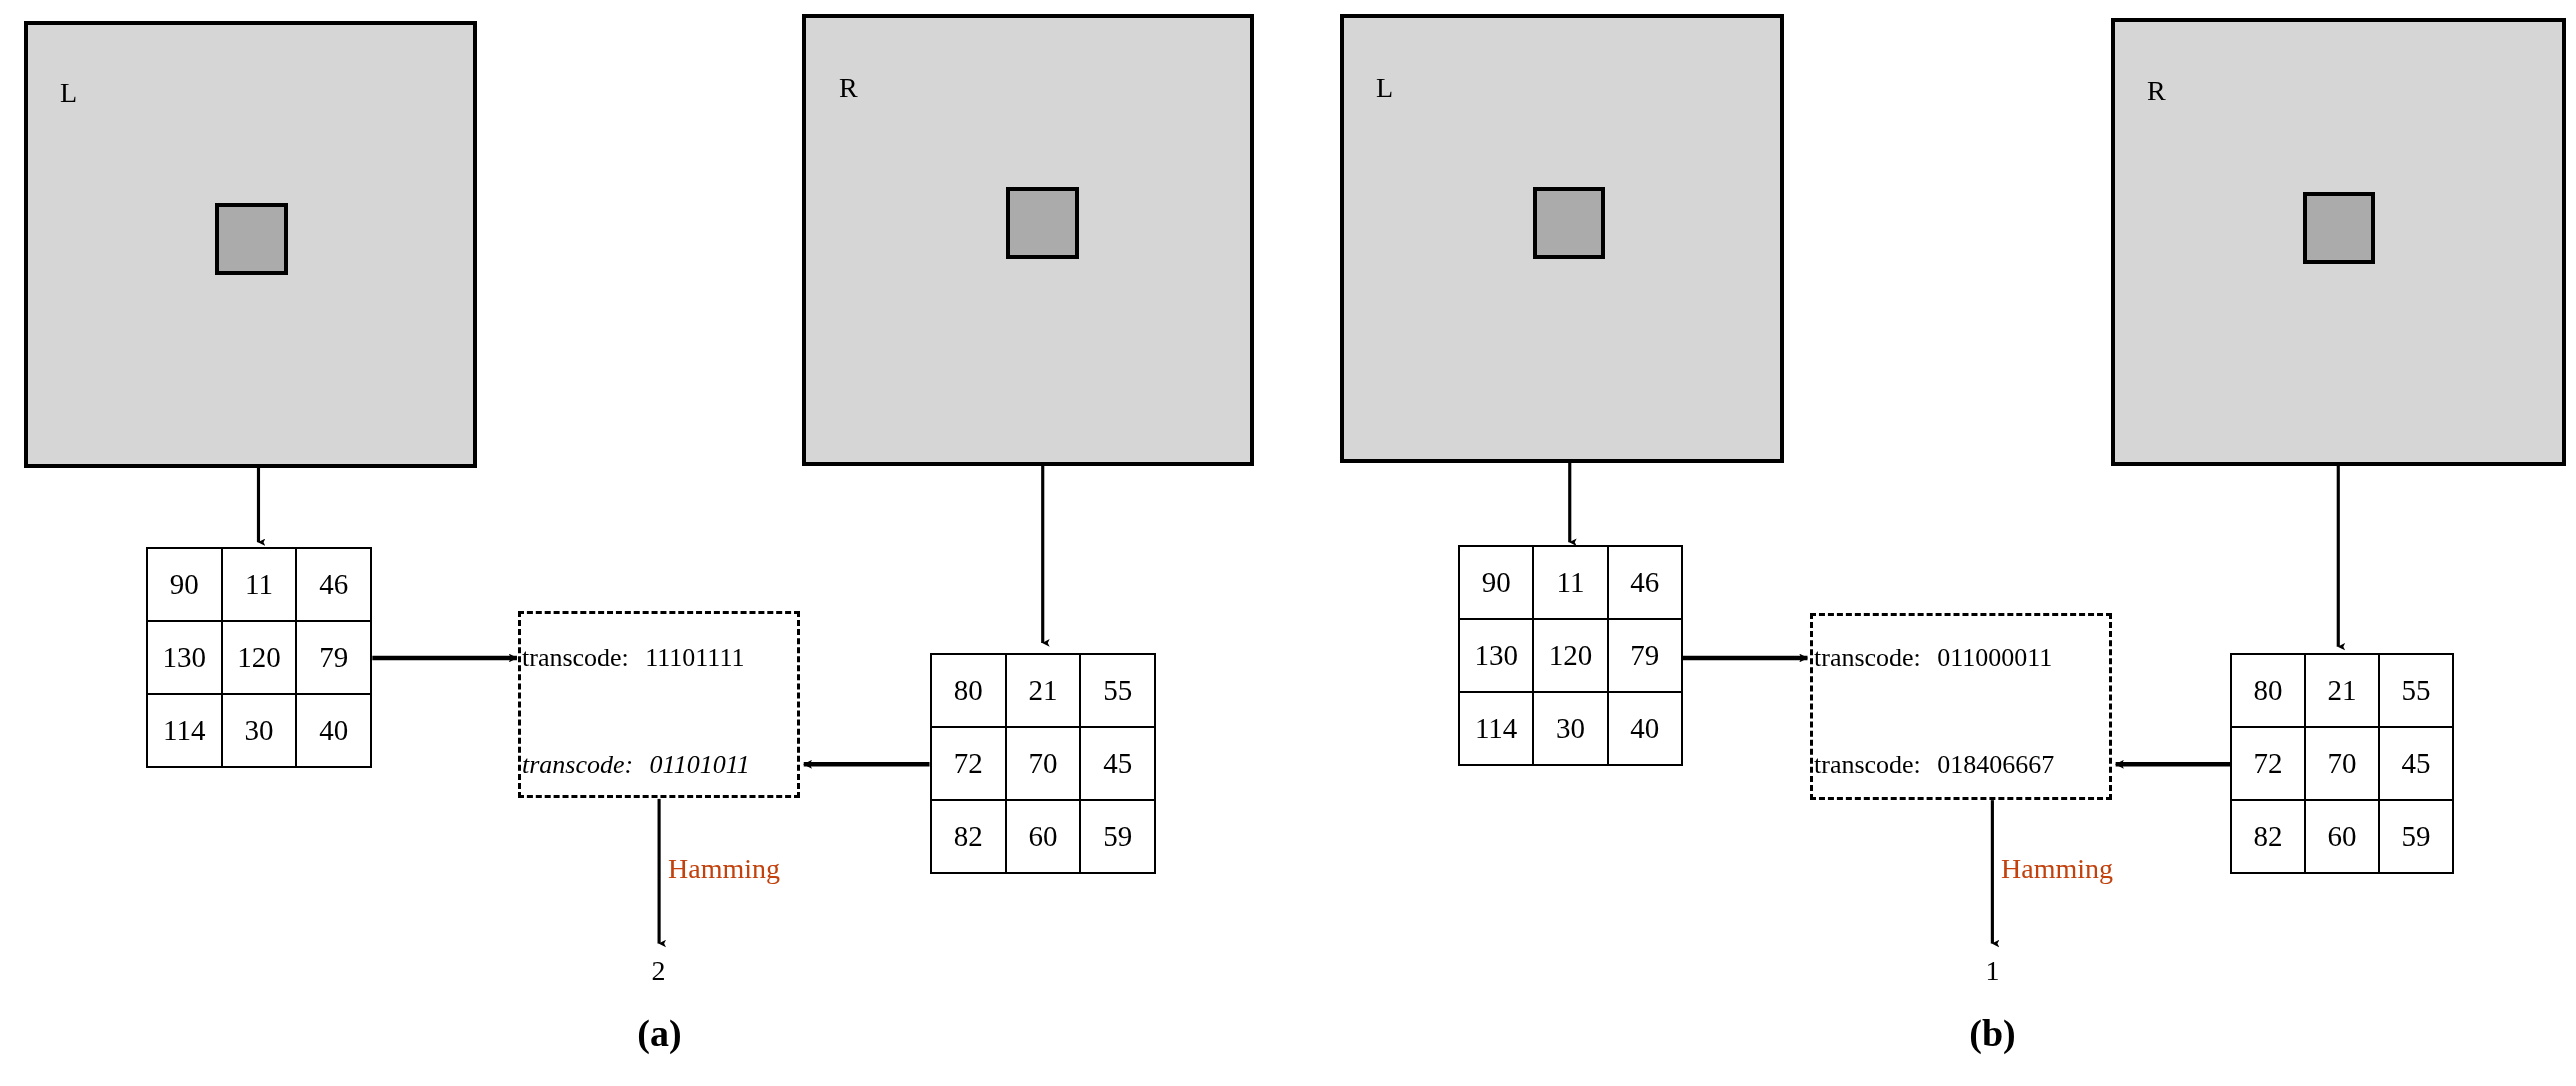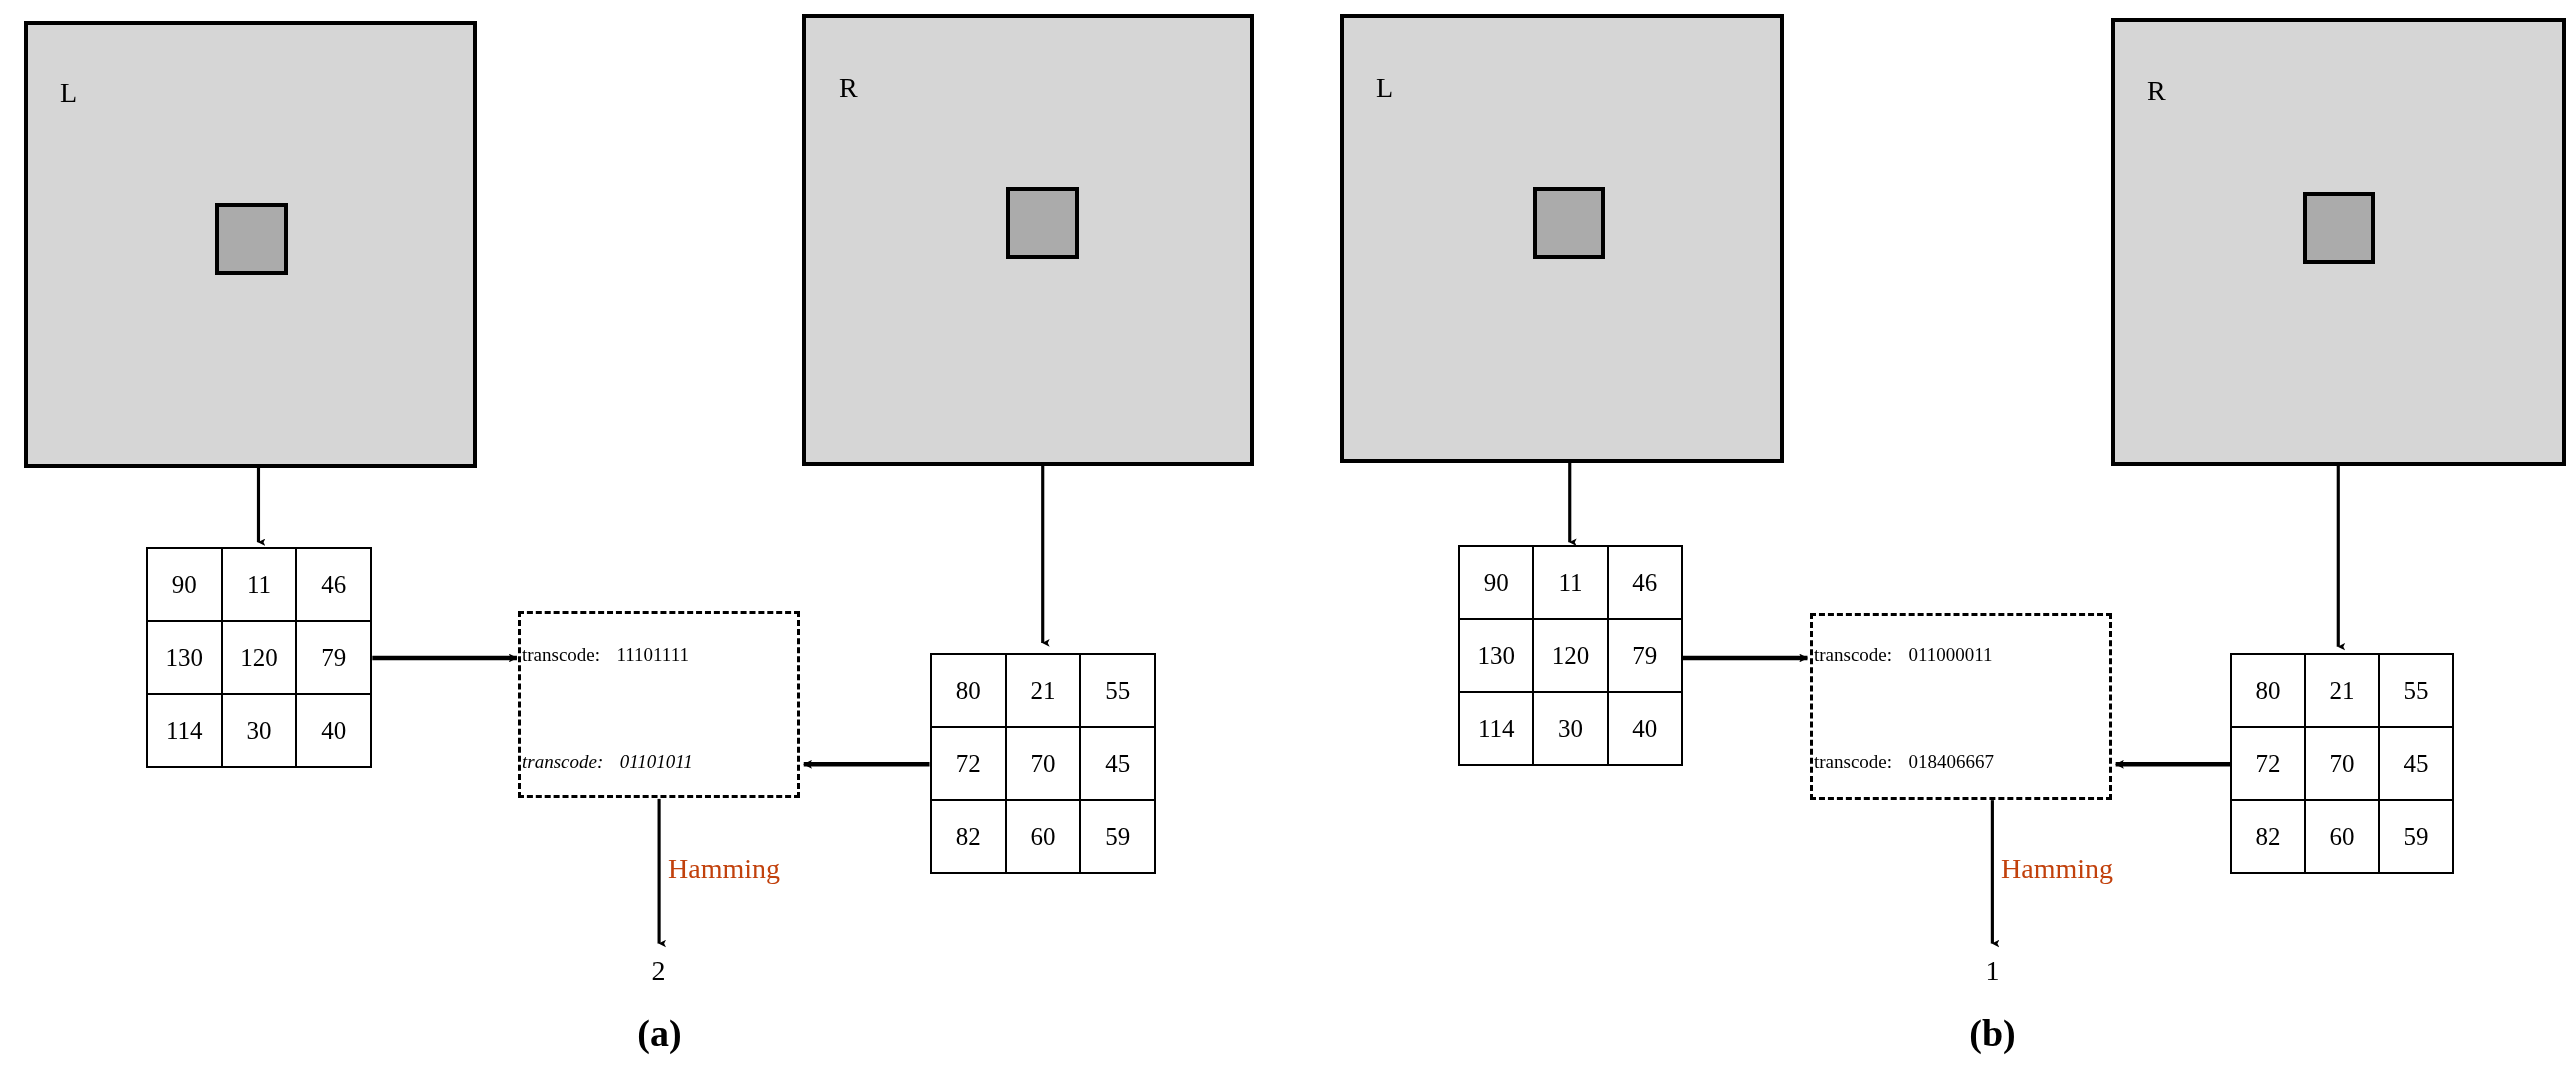--- a/index.html
+++ b/index.html
@@ -49,35 +49,35 @@
     position: absolute;
     border-collapse: collapse;
     table-layout: fixed;
     background: #ffffff;
   }
   .matrix td {
     border: 2.5px solid #000000;
     text-align: center;
     vertical-align: middle;
     font-family: "Liberation Serif", "DejaVu Serif", serif;
-    font-size: 25px;
+    font-size: 29px;
     color: #000000;
     padding: 0;
   }
   .dashed-box {
     position: absolute;
     border: 3.1px dashed #000000;
     box-sizing: border-box;
     background: transparent;
   }
   .transcode-line {
     position: absolute;
     white-space: nowrap;
     font-family: "Liberation Serif", "DejaVu Serif", serif;
-    font-size: 19px;
+    font-size: 26px;
     color: #000000;
     line-height: 1;
   }
   .transcode-line .tc-label { margin-right: 16.4px; }
   .hamming-label {
     position: absolute;
     font-family: "Liberation Serif", "DejaVu Serif", serif;
     font-size: 28px;
     color: #c2410c;
     white-space: nowrap;

